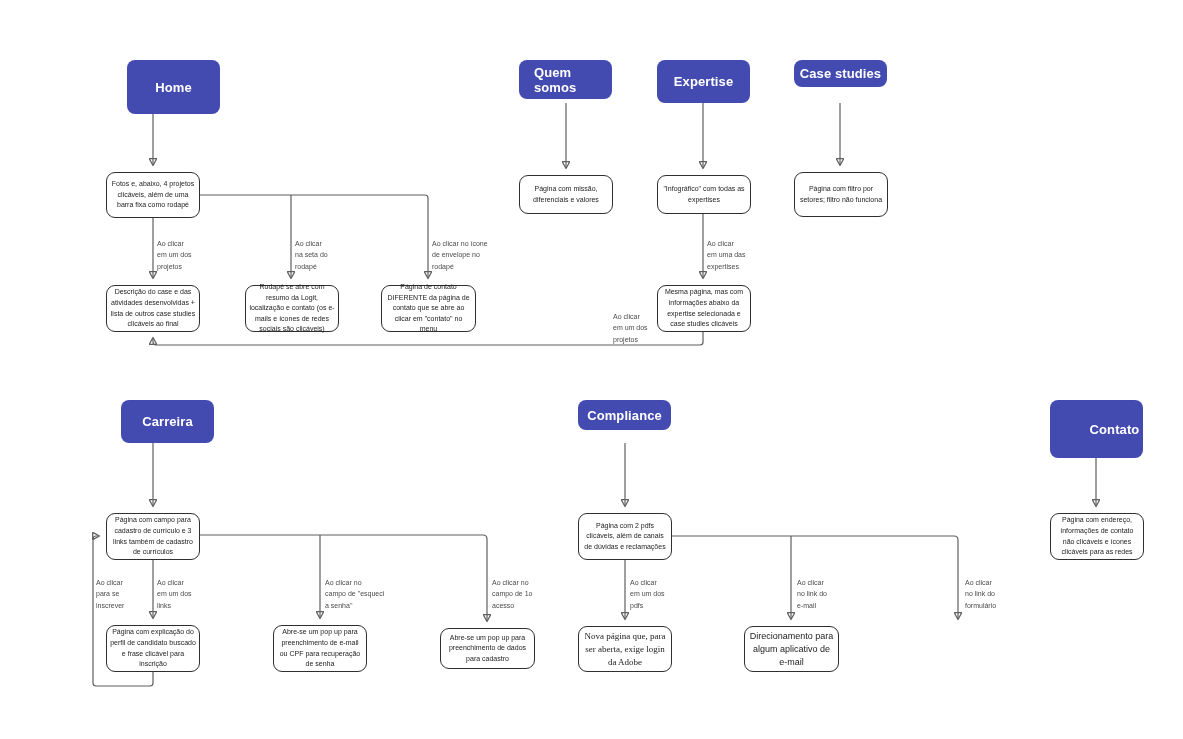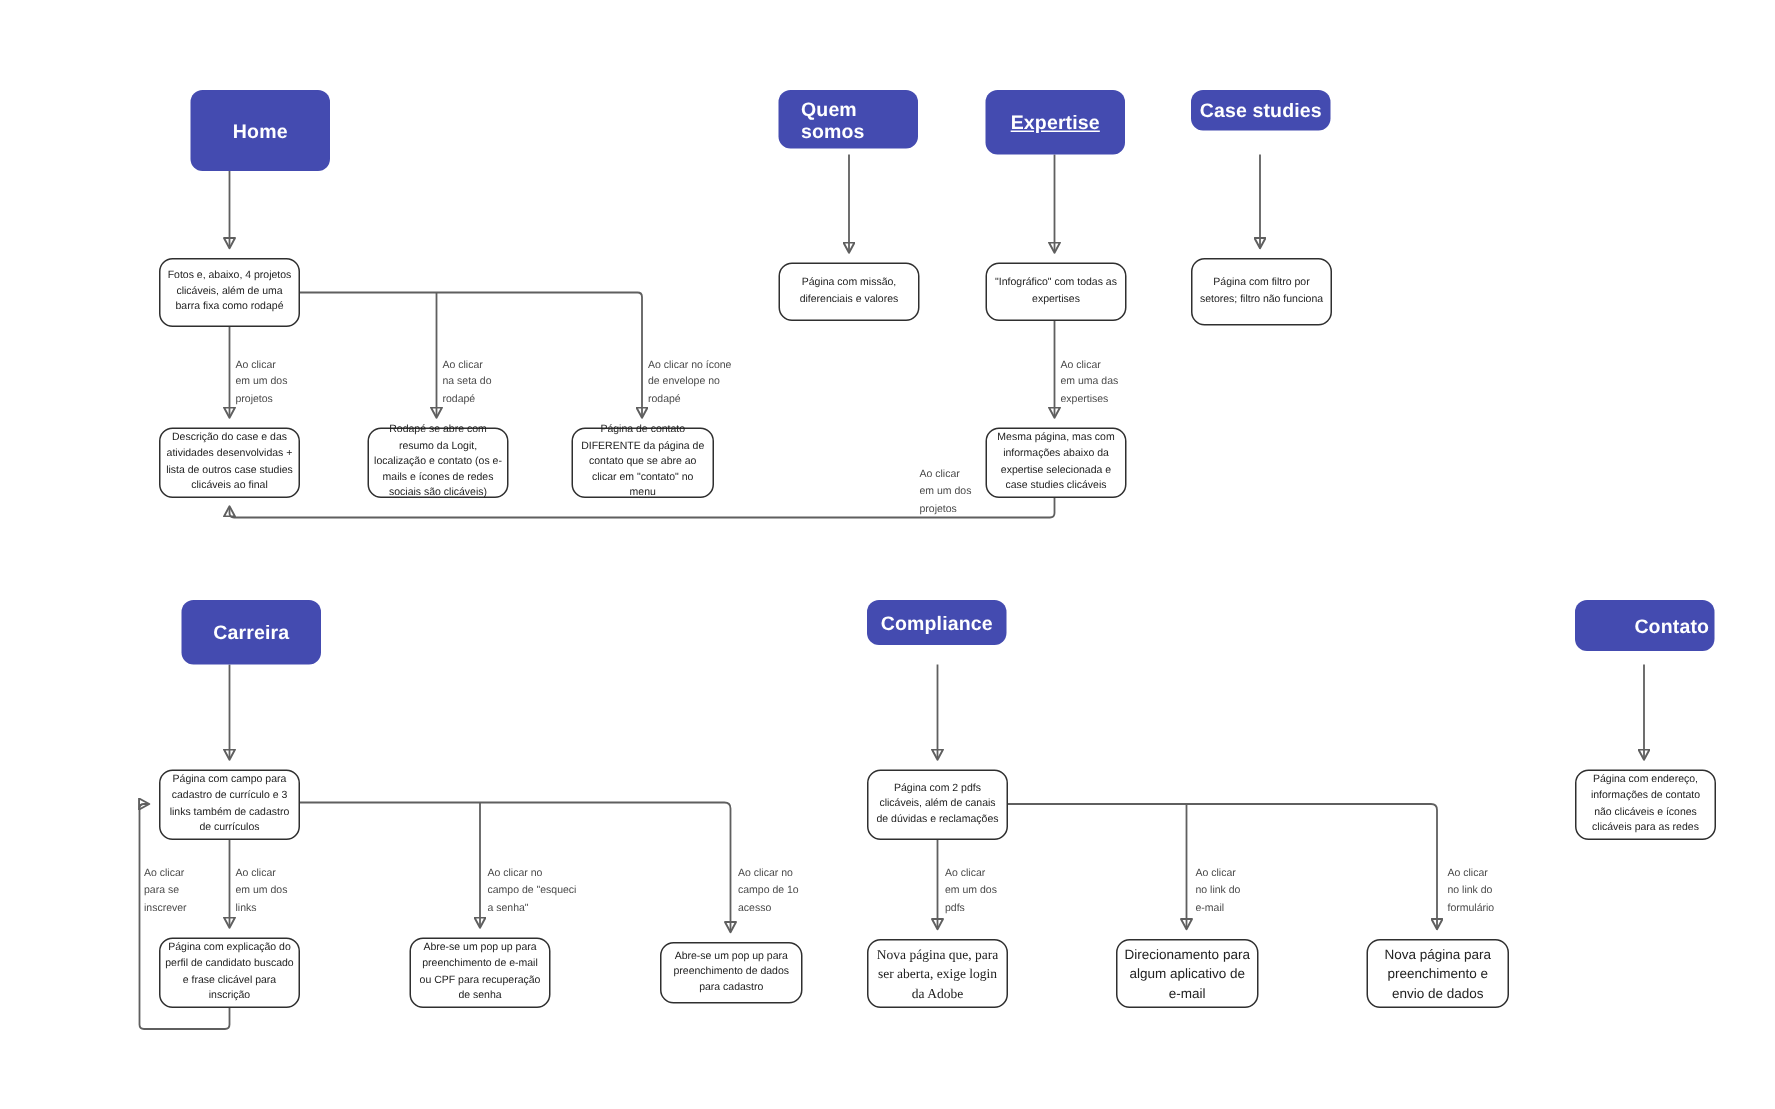--- a/index.html
+++ b/index.html
@@ -104,42 +104,41 @@
     <path d="M153 672 V683 Q153 686 150 686 H96 Q93 686 93 683 V539 Q93 536 96 536 H99" marker-end="url(#arrow)"></path>
     <path d="M625 443 V506" marker-end="url(#arrow)"></path>
     <path d="M625 560 V619" marker-end="url(#arrow)"></path>
     <path d="M672 536 H954 Q958 536 958 540 V619" marker-end="url(#arrow)"></path>
     <path d="M791 536 V619" marker-end="url(#arrow)"></path>
     <path d="M1096 443 V506" marker-end="url(#arrow)"></path>
   </svg>
 
   <div class="node-primary" style="left:107px;top:60px;width:93px;height:54px;margin-left:20px;">Home</div>
   <div class="node-primary" style="left:519px;top:60px;width:93px;height:39px;padding-left:15px;">Quem somos</div>
-  <div class="node-primary" style="left:657px;top:60px;width:93px;height:43px;text-decoration:underline;">Expertise</div>
+  <div class="node-primary" style="left:657px;top:60px;width:93px;height:43px;">Expertise</div>
   <div class="node-primary" style="left:794px;top:60px;width:93px;height:27px;">Case studies</div>
   <div class="node-primary" style="left:121px;top:400px;width:93px;height:43px;">Carreira</div>
   <div class="node-primary" style="left:578px;top:400px;width:93px;height:30px;">Compliance</div>
-  <div class="node-primary" style="left:1050px;top:400px;width:93px;height:34px;padding-left:36px;">Contato</div>
+  <div class="node-primary" style="left:1050px;top:400px;width:93px;height:58px;padding-left:36px;">Contato</div>
 
   <div class="node-note" style="left:106px;top:172px;width:94px;height:46px;">Fotos e, abaixo, 4 projetos clicáveis, além de uma barra fixa como rodapé</div>
   <div class="node-note" style="left:519px;top:175px;width:94px;height:39px;">Página com missão, diferenciais e valores</div>
   <div class="node-note" style="left:657px;top:175px;width:94px;height:39px;">"Infográfico" com todas as expertises</div>
   <div class="node-note" style="left:794px;top:172px;width:94px;height:45px;">Página com filtro por setores; filtro não funciona</div>
   <div class="node-note" style="left:106px;top:285px;width:94px;height:47px;">Descrição do case e das atividades desenvolvidas + lista de outros case studies clicáveis ao final</div>
   <div class="node-note" style="left:245px;top:285px;width:94px;height:47px;">Rodapé se abre com resumo da Logit, localização e contato (os e-mails e ícones de redes sociais são clicáveis)</div>
   <div class="node-note" style="left:381px;top:285px;width:95px;height:47px;">Página de contato DIFERENTE da página de contato que se abre ao clicar em "contato" no menu</div>
   <div class="node-note" style="left:657px;top:285px;width:94px;height:47px;">Mesma página, mas com informações abaixo da expertise selecionada e case studies clicáveis</div>
   <div class="node-note" style="left:106px;top:513px;width:94px;height:47px;">Página com campo para cadastro de currículo e 3 links também de cadastro de currículos</div>
   <div class="node-note" style="left:106px;top:625px;width:94px;height:47px;">Página com explicação do perfil de candidato buscado e frase clicável para inscrição</div>
   <div class="node-note" style="left:273px;top:625px;width:94px;height:47px;">Abre-se um pop up para preenchimento de e-mail ou CPF para recuperação de senha</div>
   <div class="node-note" style="left:440px;top:628px;width:95px;height:41px;">Abre-se um pop up para preenchimento de dados para cadastro</div>
   <div class="node-note" style="left:578px;top:513px;width:94px;height:47px;">Página com 2 pdfs clicáveis, além de canais de dúvidas e reclamações</div>
   <div class="node-note lg" style="left:578px;top:626px;width:94px;height:46px;font-family:Liberation Serif, serif;">Nova página que, para ser aberta, exige login da Adobe</div>
   <div class="node-note lg" style="left:744px;top:626px;width:95px;height:46px;">Direcionamento para algum aplicativo de e-mail</div>
-  <div class="node-note lg" style="left:911px;top:626px;width:95px;height:46px;">Nova página para preenchimento e envio de dados</div>
   <div class="node-note" style="left:1050px;top:513px;width:94px;height:47px;">Página com endereço, informações de contato não clicáveis e ícones clicáveis para as redes</div>
 
   <div class="edge-label" style="left:157px;top:238px;">Ao clicar
 em um dos
 projetos</div>
   <div class="edge-label" style="left:295px;top:238px;">Ao clicar
 na seta do
 rodapé</div>
   <div class="edge-label" style="left:432px;top:238px;">Ao clicar no ícone
 de envelope no

